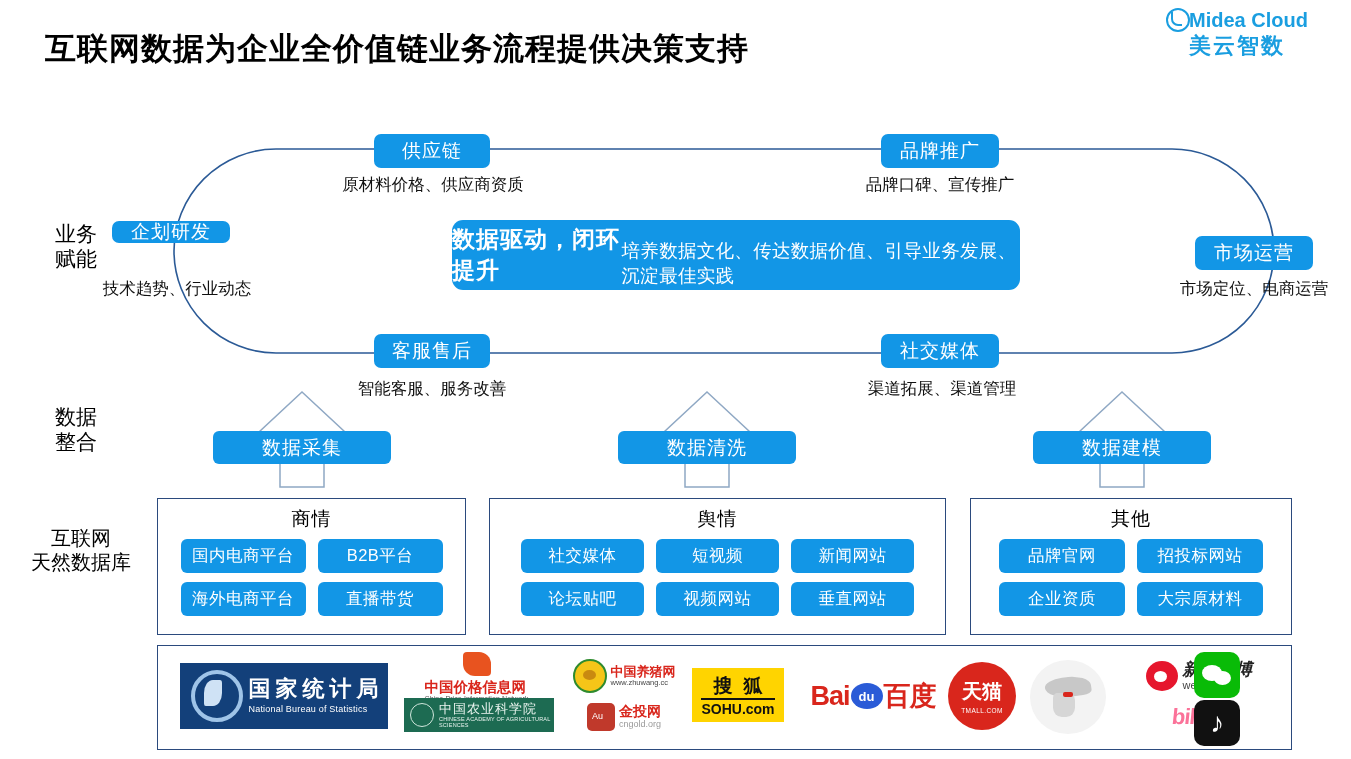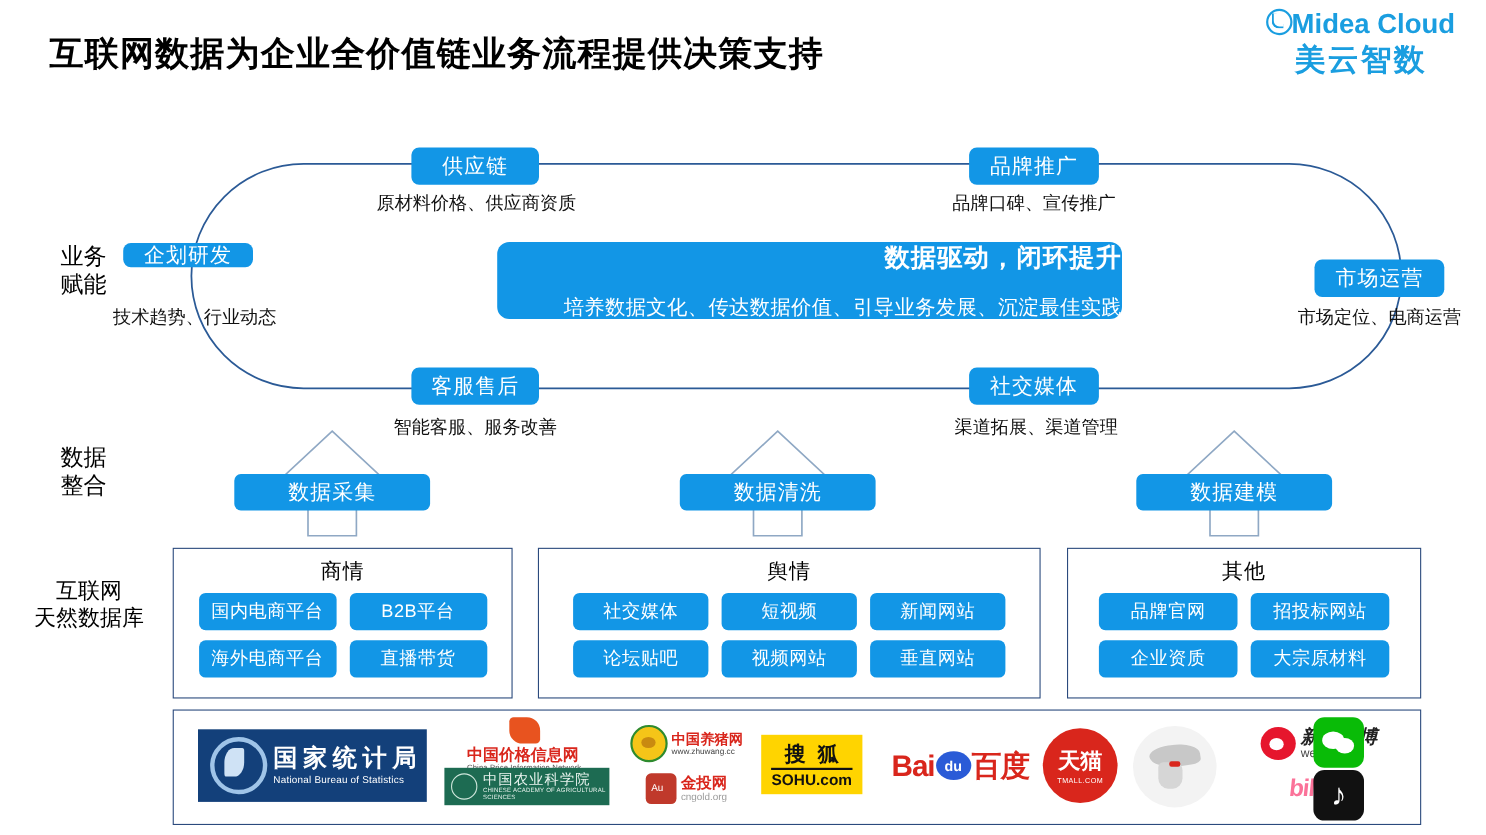--- a/index.html
+++ b/index.html
@@ -13,35 +13,35 @@
   .page{position:relative;width:1351px;height:759px;}
 
   
   .title{
     position:absolute;left:45px;top:28px;
     font-size:31px;font-weight:bold;color:#000;
     letter-spacing:1px;white-space:nowrap;
   }
   .logo{position:absolute;right:16px;top:8px;width:196px;text-align:center;}
   .logo-line1{
-    display:flex;align-items:flex-start;justify-content:center;gap:3px;
-    font-size:25px;font-weight:bold;color:#1a9ee0;letter-spacing:0px;
+    display:flex;align-items:flex-end;justify-content:center;gap:3px;
+    font-size:20px;font-weight:bold;color:#1a9ee0;letter-spacing:0px;
   }
   .logo-mark{
     width:20px;height:20px;border-radius:50%;
     border:2.6px solid #1a9ee0;display:inline-block;position:relative;
     margin-right:-4px;
   }
   .logo-mark::after{
     content:"";position:absolute;left:3px;top:2px;width:9px;height:12px;
     border-left:2.4px solid #1a9ee0;border-bottom:2.4px solid #1a9ee0;
     border-bottom-left-radius:7px;
   }
   .logo-line2{
-    font-size:28px;font-weight:bold;color:#1a9ee0;margin-top:-1px;letter-spacing:2px;
+    font-size:22px;font-weight:bold;color:#1a9ee0;margin-top:-1px;letter-spacing:2px;
   }
 
   
   .rail{position:absolute;color:#000;font-size:21px;line-height:1.18;text-align:center;font-weight:500;}
   #rail-biz{left:38px;top:222px;width:76px;}
   #rail-data{left:38px;top:405px;width:76px;}
   #rail-net{left:22px;top:527px;width:118px;font-size:20px;}
 
   
   .loop-svg{position:absolute;left:0;top:0;width:1351px;height:759px;pointer-events:none;}
@@ -54,21 +54,21 @@
   }
   .pill.proc{height:33px;border-radius:6px;font-size:19px;}
   .caption{
     position:absolute;color:#111;font-size:16.5px;white-space:nowrap;text-align:center;
   }
 
   
   #hero{
     position:absolute;left:452px;top:220px;width:568px;height:70px;
     background:#1296e6;border-radius:11px;color:#fff;
-    display:flex;flex-direction:column;align-items:flex-end;justify-content:center;
+    display:flex;flex-direction:row;align-items:center;justify-content:center;
   }
   #hero .hero-t{font-size:23px;font-weight:bold;letter-spacing:1px;}
   #hero .hero-s{font-size:18.5px;margin-top:16px;letter-spacing:.3px;}
 
   
   .group{
     position:absolute;border:1.6px solid #2b4a7d;background:#fff;
   }
   .group-title{
     text-align:center;font-size:19px;color:#000;margin-top:7px;letter-spacing:1px;

